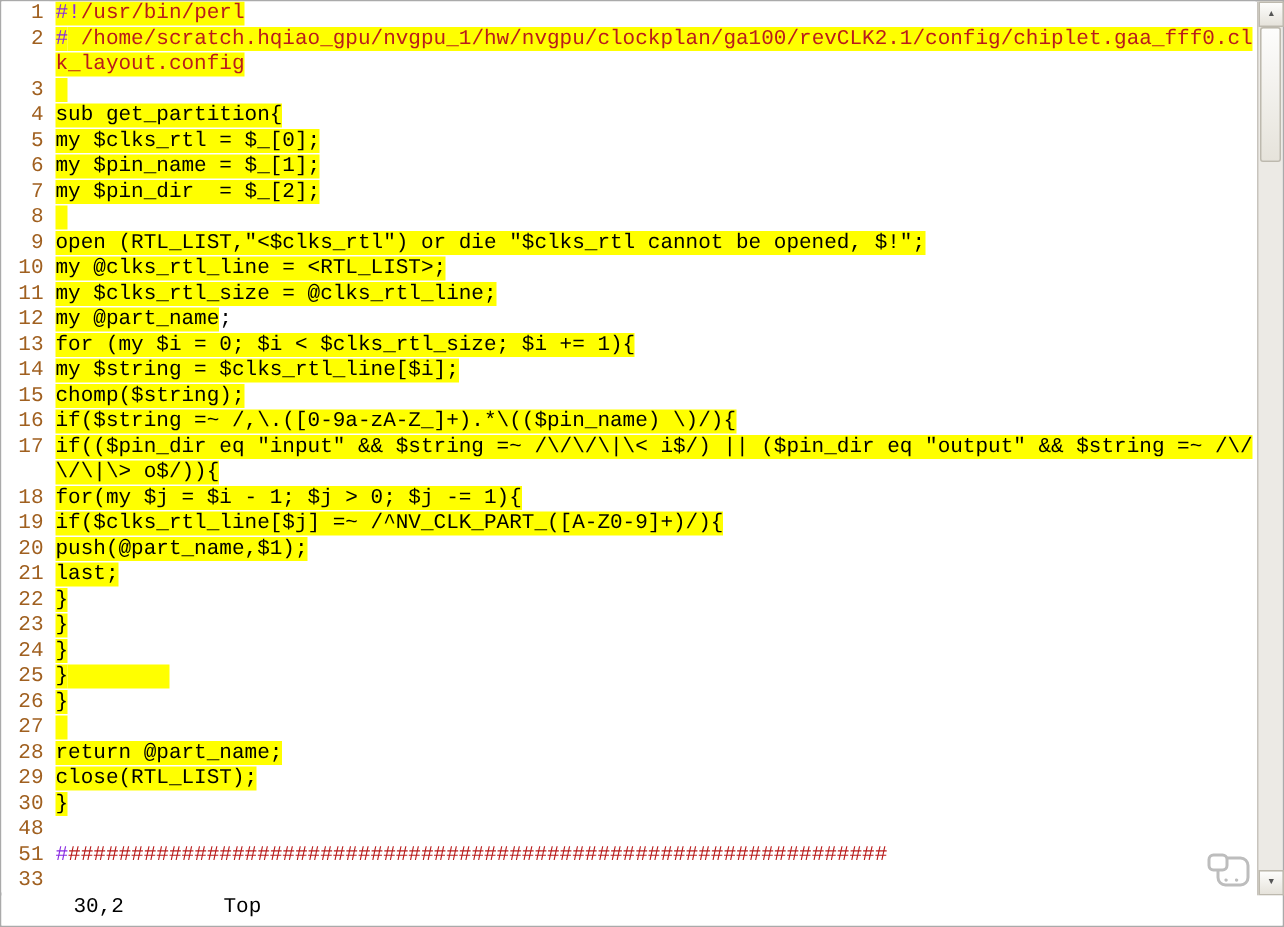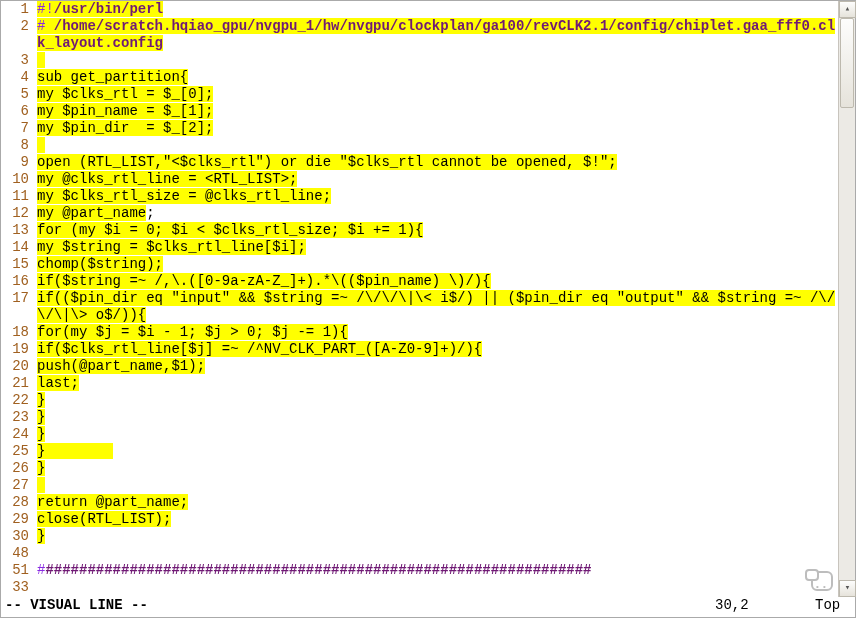--- a/index.html
+++ b/index.html
@@ -15,21 +15,21 @@
   position: relative;
 }
 .viewport { border:1px solid #aaa; width:856px; height:618px; position:relative; background:#fff;}
 .editor { position:absolute; top:0; left:0; right:18px; bottom:22px; overflow:hidden; background:#fff;}
 .gutter { position:absolute; left:0; top:0; width:32px; bottom:0; text-align:right; color:#a06020; background:#fff; padding-right:4px;}
 .gutter div { height:17px; }
 .code { position:absolute; left:36px; top:0; right:0; bottom:0; white-space:pre-wrap; word-break:break-all;}
 .line { min-height:17px; }
 .sel { background:#ffff00; }
 .syn-pre { color:#8a2be2; }
-.syn-cmt { color:#701a75;font-weight:bold; }
+.syn-cmt { color:#b91c1c; }
 .syn-hash { color:#8a2be2; }
 .statusbar { position:absolute; left:0; right:0; bottom:0; height:20px; background:#fff; font-family:"Courier New",monospace; font-size:14px; padding-left:4px; display:flex;}
 .statusbar .mode { font-weight:bold; flex:1;}
 .statusbar .pos { width:100px;margin-left:44px; }
 .statusbar .top { width:40px; }
 .vscroll { position:absolute; right:0; top:0; width:17px; bottom:20px; background:#eceae5; border-left:1px solid #c8c4bd;}
 .vscroll .btn { width:17px; height:17px; background:linear-gradient(#fdfdfc,#e6e3db); border:1px solid #bdb9ae; display:flex; align-items:center; justify-content:center; font-size:9px; color:#555;}
 .vscroll .track { position:absolute; top:17px; bottom:17px; left:0; right:0;}
 .vscroll .thumb { position:absolute; top:0; left:1px; right:1px; height:90px; background:linear-gradient(#fdfdfc,#e6e3db); border:1px solid #bdb9ae; border-radius:2px;}
 .vscroll .btn.dn { position:absolute; bottom:0; left:0;}
@@ -83,21 +83,20 @@
     <div class="code" id="code"><div class="line"><span class="syn-pre sel">#!</span><span class="syn-cmt sel">/usr/bin/perl</span></div><div class="line"><span class="syn-hash sel">#</span><span class="syn-cmt sel"> /home/scratch.hqiao_gpu/nvgpu_1/hw/nvgpu/clockplan/ga100/revCLK2.1/config/chiplet.gaa_fff0.clk_layout.config</span></div><div class="line"><span class="sel"> </span></div><div class="line"><span class="sel">sub get_partition{</span></div><div class="line"><span class="sel">my $clks_rtl = $_[0];</span></div><div class="line"><span class="sel">my $pin_name = $_[1];</span></div><div class="line"><span class="sel">my $pin_dir  = $_[2];</span></div><div class="line"><span class="sel"> </span></div><div class="line"><span class="sel">open (RTL_LIST,"&lt;$clks_rtl") or die "$clks_rtl cannot be opened, $!";</span></div><div class="line"><span class="sel">my @clks_rtl_line = &lt;RTL_LIST&gt;;</span></div><div class="line"><span class="sel">my $clks_rtl_size = @clks_rtl_line;</span></div><div class="line"><span class="sel">my @part_name</span><span class="">;</span></div><div class="line"><span class="sel">for (my $i = 0; $i &lt; $clks_rtl_size; $i += 1){</span></div><div class="line"><span class="sel">my $string = $clks_rtl_line[$i];</span></div><div class="line"><span class="sel">chomp($string);</span></div><div class="line"><span class="sel">if($string =~ /,\.([0-9a-zA-Z_]+).*\(($pin_name) \)/){</span></div><div class="line"><span class="sel">if(($pin_dir eq "input" &amp;&amp; $string =~ /\/\/\|\&lt; i$/) || ($pin_dir eq "output" &amp;&amp; $string =~ /\/\/\|\&gt; o$/)){</span></div><div class="line"><span class="sel">for(my $j = $i - 1; $j &gt; 0; $j -= 1){</span></div><div class="line"><span class="sel">if($clks_rtl_line[$j] =~ /^NV_CLK_PART_([A-Z0-9]+)/){</span></div><div class="line"><span class="sel">push(@part_name,$1);</span></div><div class="line"><span class="sel">last;</span></div><div class="line"><span class="sel">}</span></div><div class="line"><span class="sel">}</span></div><div class="line"><span class="sel">}</span></div><div class="line"><span class="sel">}</span><span class="sel">        </span></div><div class="line"><span class="sel">}</span></div><div class="line"><span class="sel"> </span></div><div class="line"><span class="sel">return @part_name;</span></div><div class="line"><span class="sel">close(RTL_LIST);</span></div><div class="line"><span class="sel">}</span></div><div class="line"><span class=""></span></div><div class="line"><span class="syn-hash">#</span><span class="syn-cmt">########################################################</span><span class="syn-cmt">#########</span></div><div class="line"><span class=""></span></div></div>
   </div>
   <div class="vscroll">
     <div class="btn">▴</div>
     <div class="track">
       <div class="thumb"></div>
     </div>
     <div class="btn dn">▾</div>
   </div>
   <div class="statusbar">
-    <span class="mode">-- VISUAL LINE --</span>
     <span class="pos">30,2</span>
     <span class="top">Top</span>
   </div>
   <div class="watermark">
     <span class="bubble">
         <span class="bubble2"></span>
         <span class="dots">• •</span>
       </span>
   </div>
 </div>

